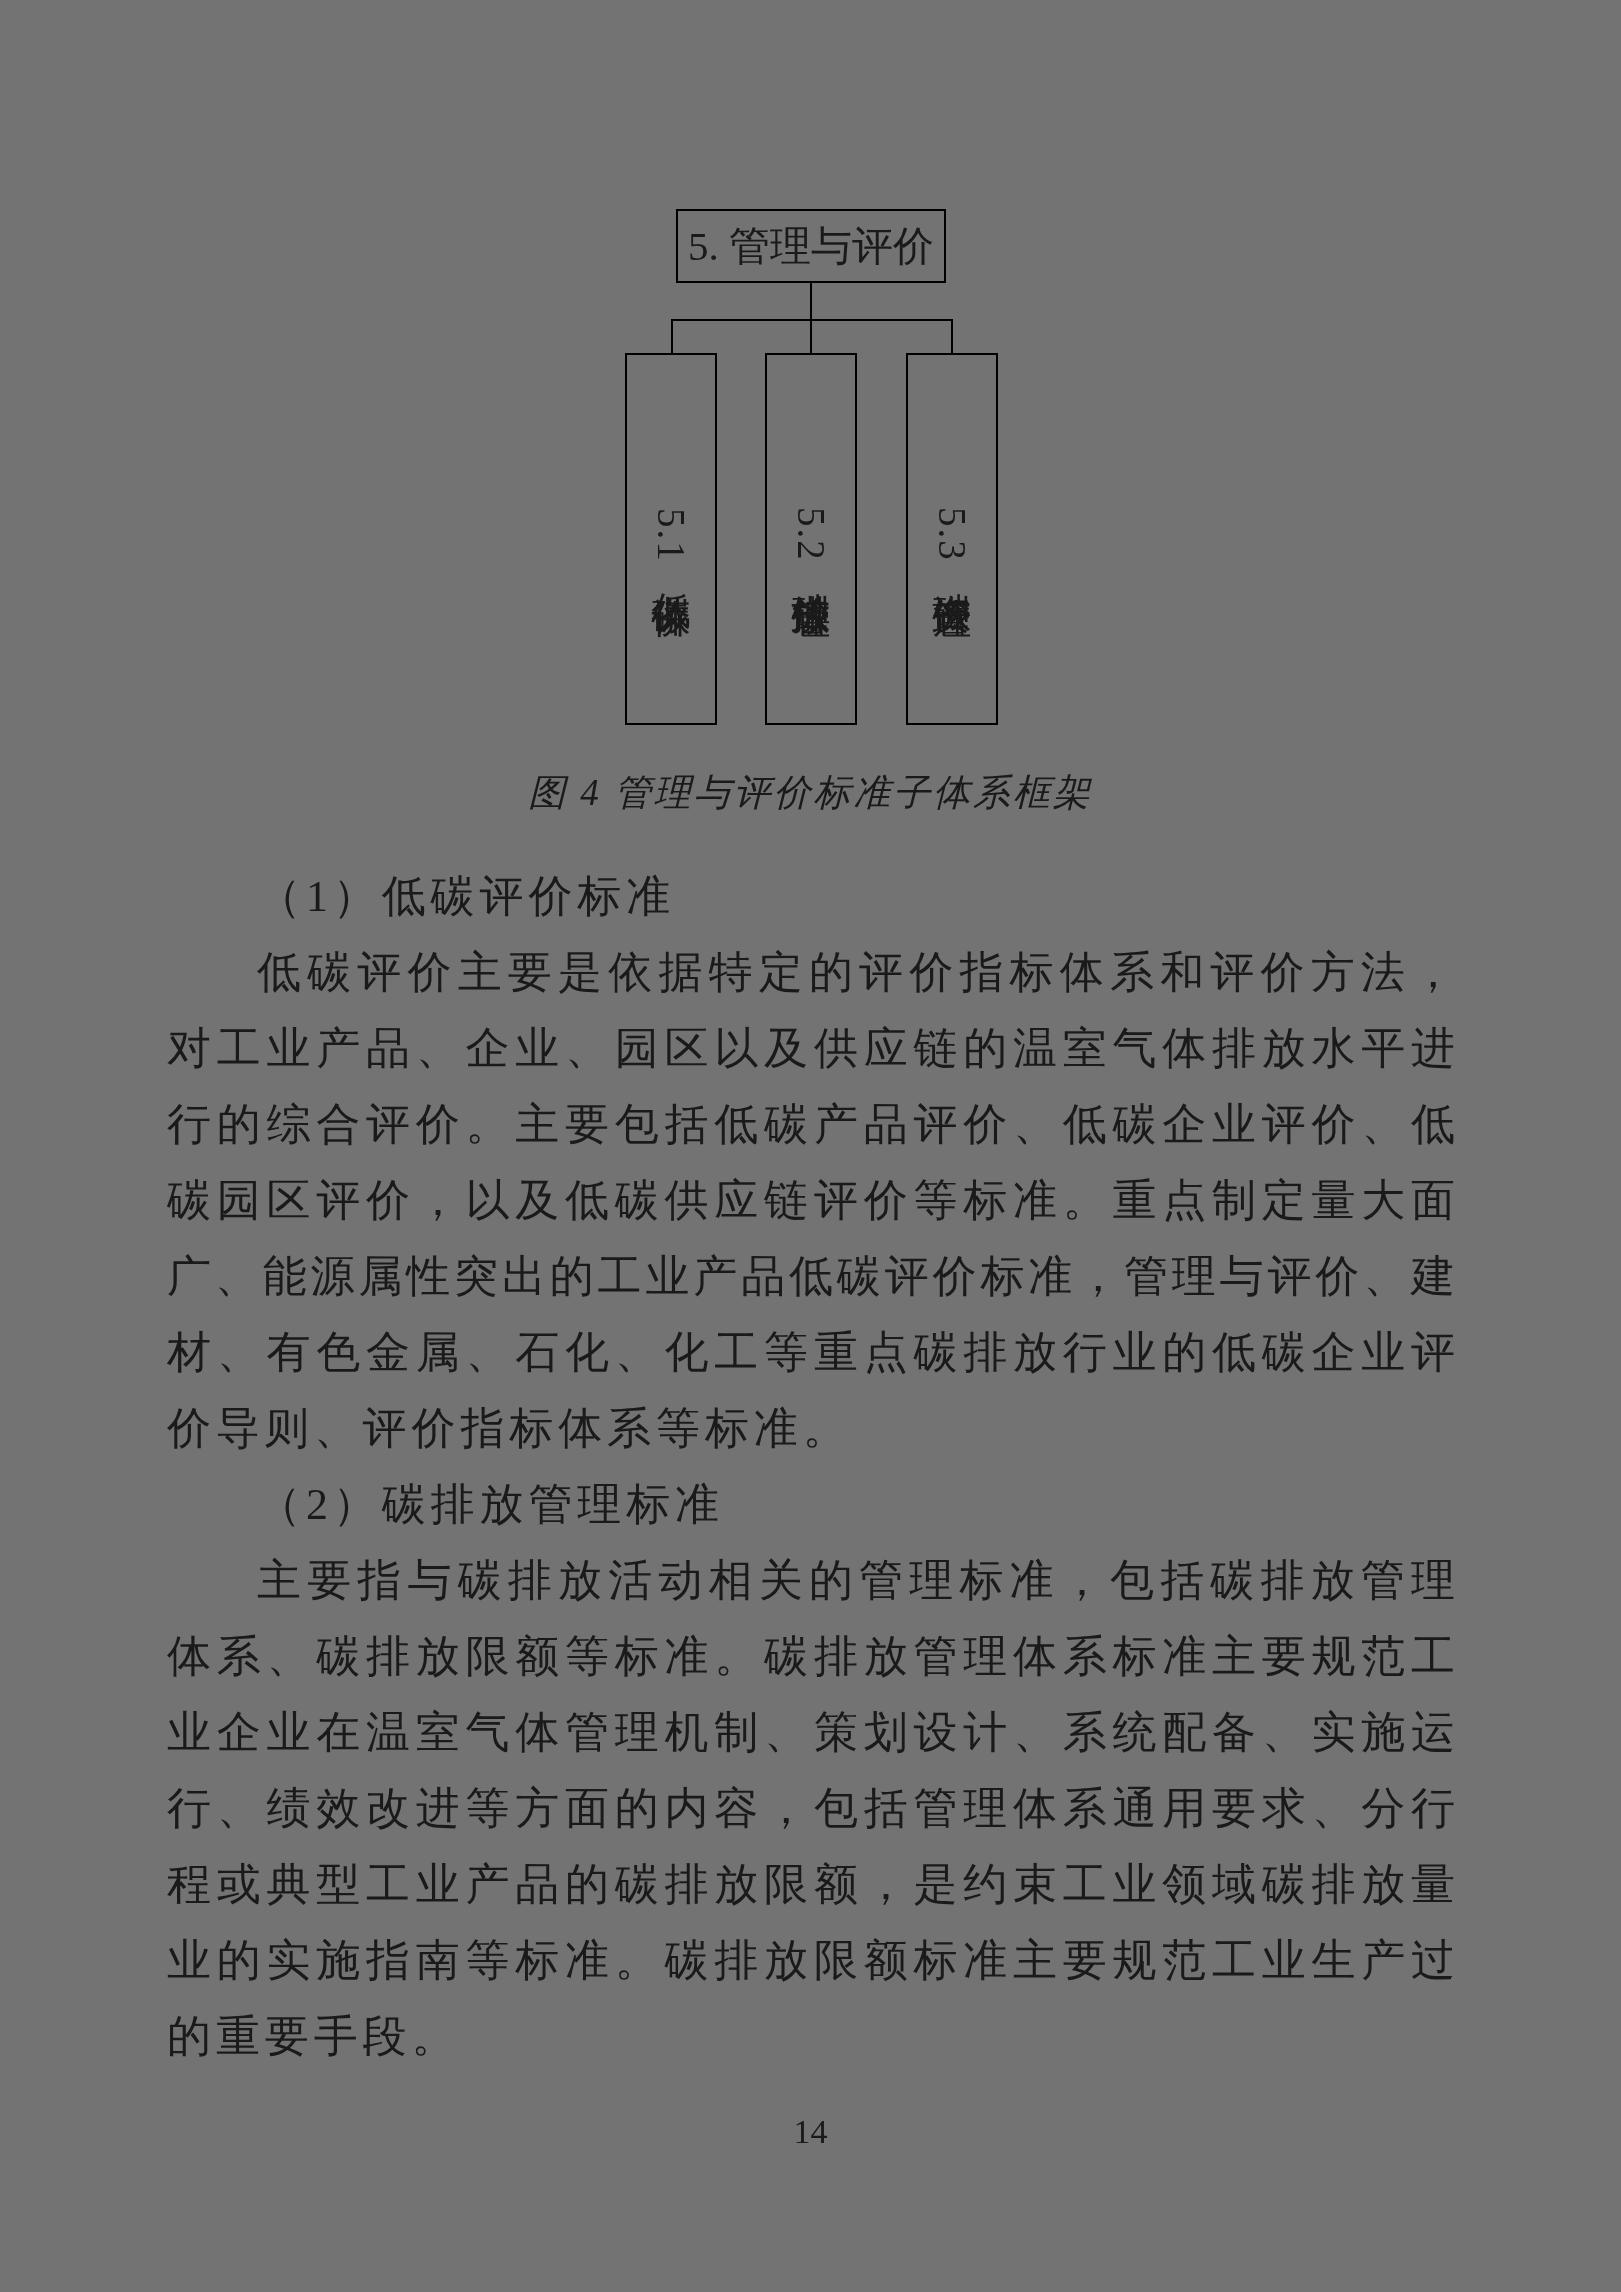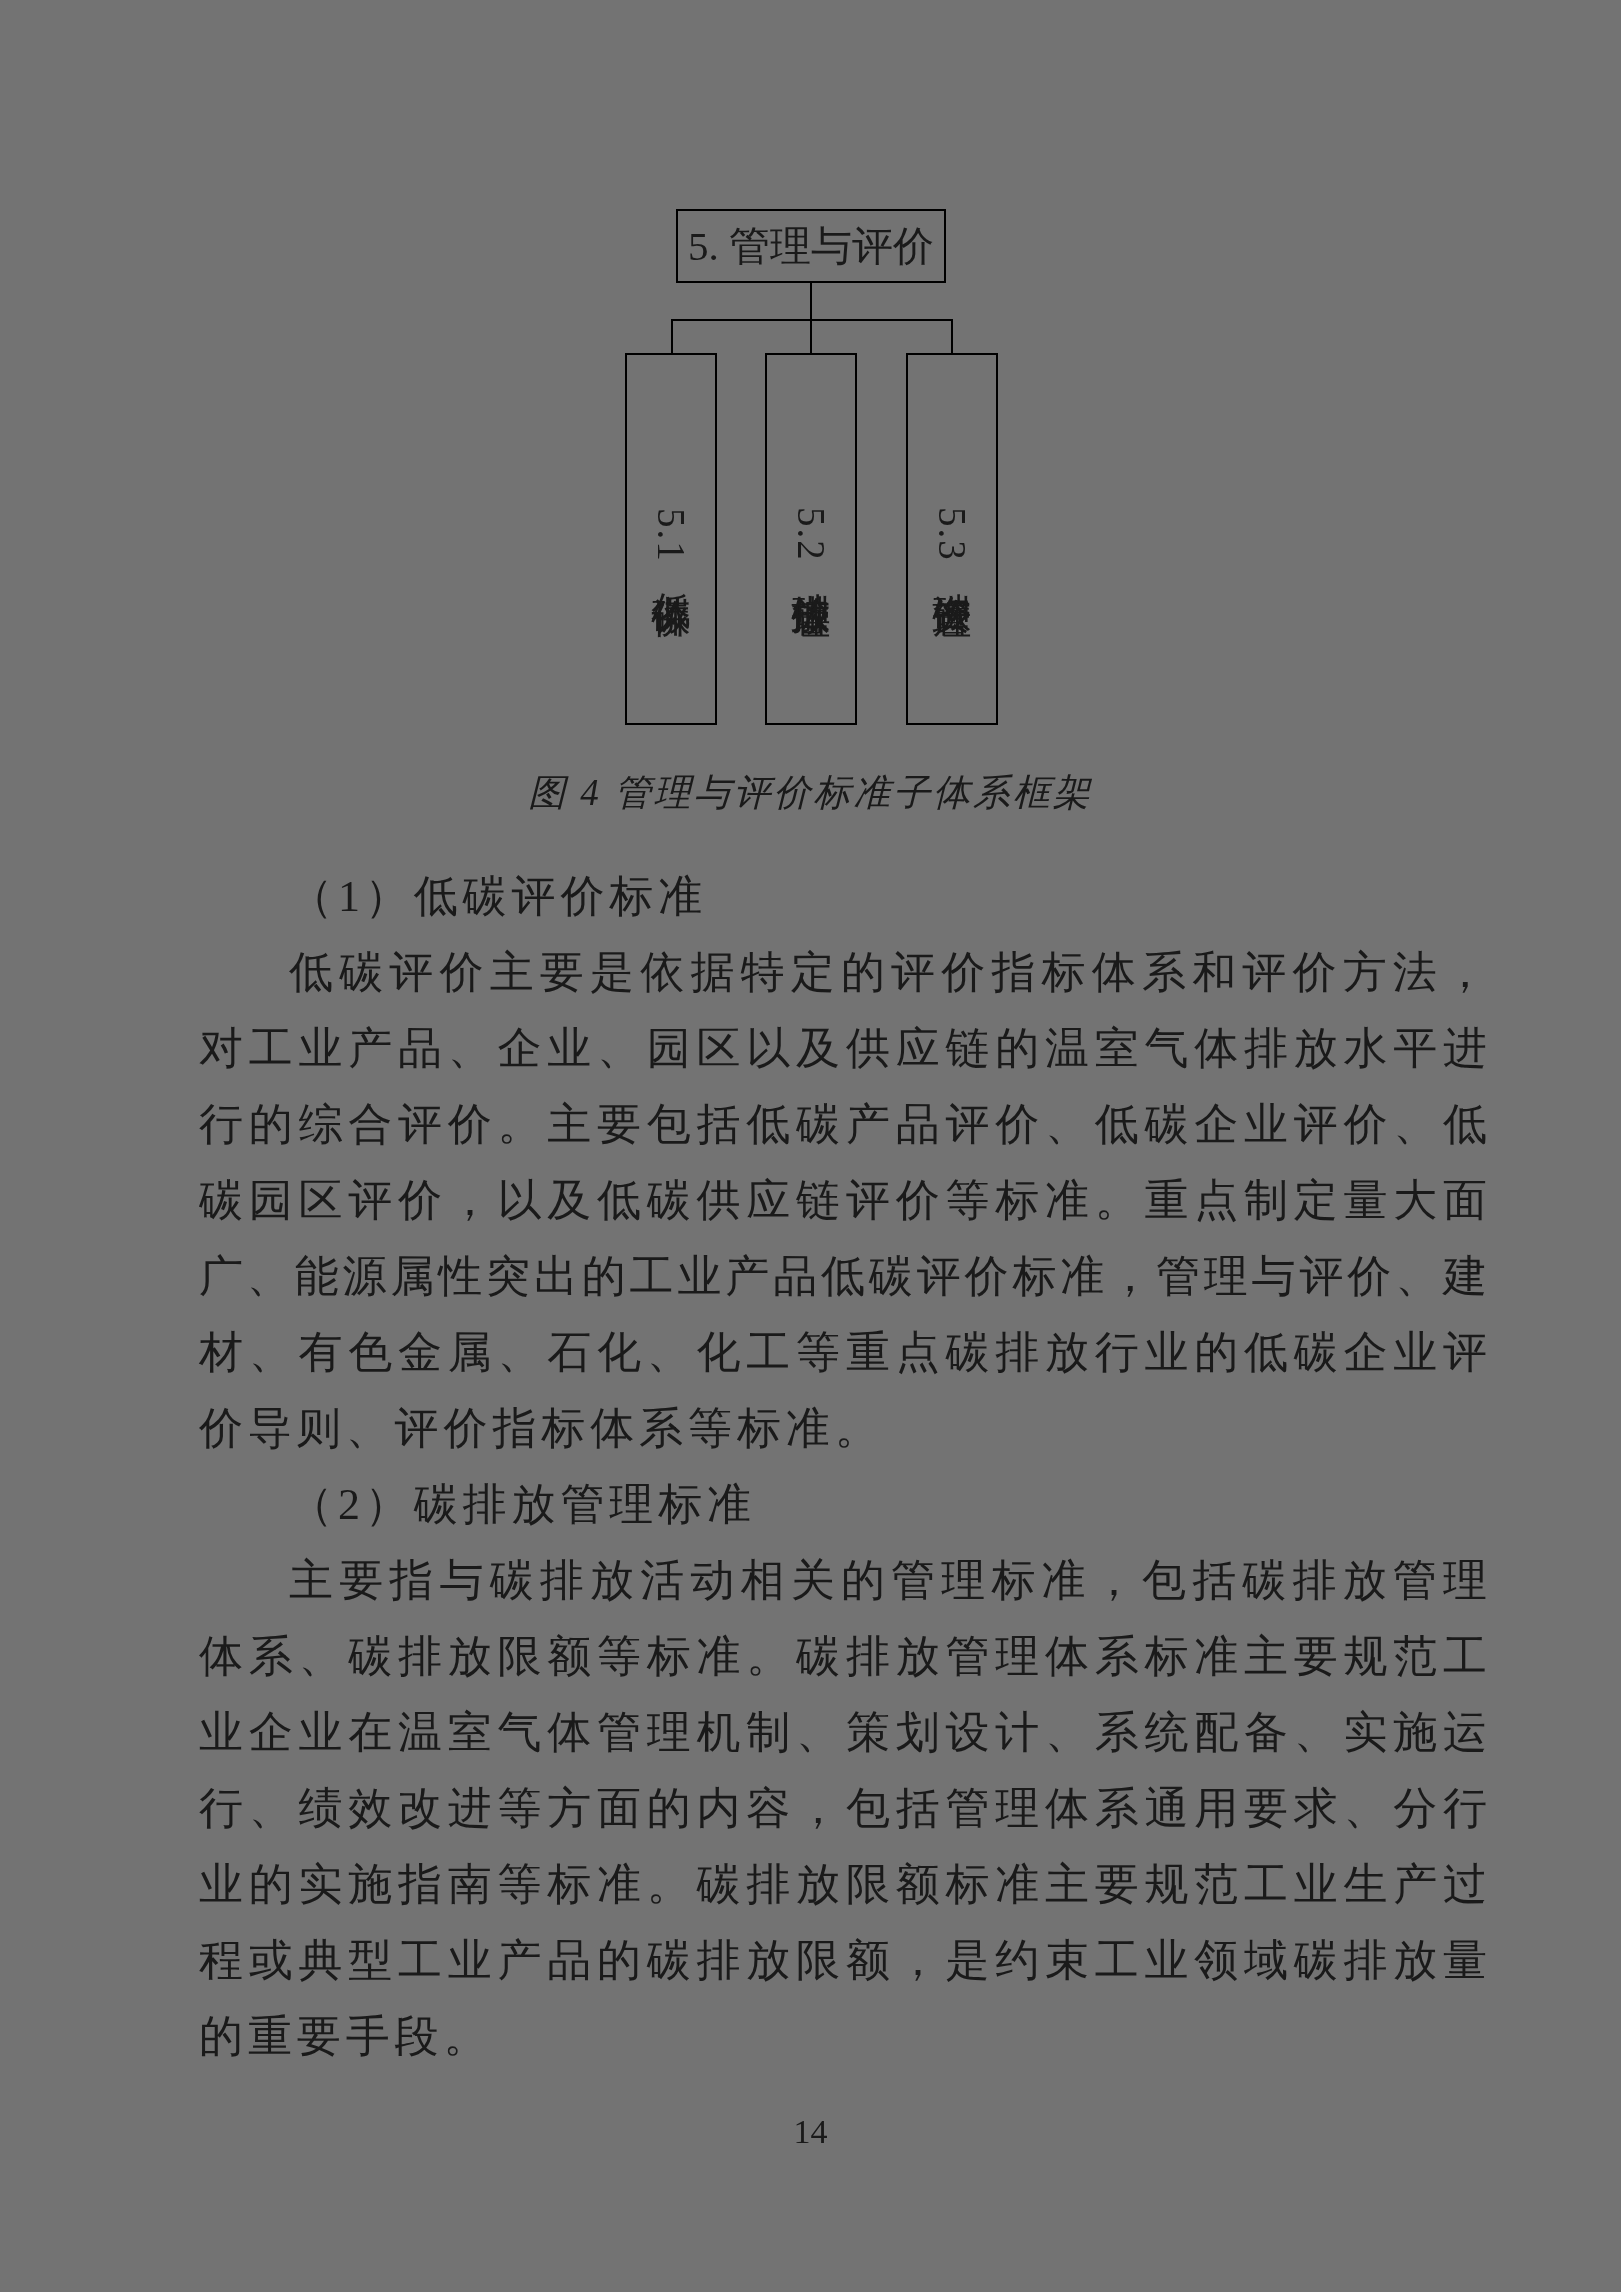--- a/index.html
+++ b/index.html
@@ -65,21 +65,20 @@
     letter-spacing: 2.9px;
     color: #1a1a1a;
   }
 
   
   .body-text {
     position: absolute;
     left: 167px; top: 859px;
     width: 1288px;
     color: #1a1a1a;
-    margin-left: 32px;
   }
   .line {
     height: 76px;
     line-height: 76px;
     font-size: 44px;
     white-space: nowrap;
   }
   .line.j  { text-align: justify; text-align-last: justify; text-justify: inter-character; white-space: normal; }
   .line.nj { letter-spacing: 4.9px; }
   .line.ind { text-indent: 90px; }
@@ -129,21 +128,21 @@
     <div class="line j">行的综合评价。主要包括低碳产品评价、低碳企业评价、低</div>
     <div class="line j">碳园区评价，以及低碳供应链评价等标准。重点制定量大面</div>
     <div class="line j">广、能源属性突出的工业产品低碳评价标准，管理与评价、建</div>
     <div class="line j">材、有色金属、石化、化工等重点碳排放行业的低碳企业评</div>
     <div class="line nj">价导则、评价指标体系等标准。</div>
     <div class="line nj ind">（2）碳排放管理标准</div>
     <div class="line j ind">主要指与碳排放活动相关的管理标准，包括碳排放管理</div>
     <div class="line j">体系、碳排放限额等标准。碳排放管理体系标准主要规范工</div>
     <div class="line j">业企业在温室气体管理机制、策划设计、系统配备、实施运</div>
     <div class="line j">行、绩效改进等方面的内容，包括管理体系通用要求、分行</div>
+    <div class="line j">程或典型工业产品的碳排放限额，是约束工业领域碳排放量</div>
     <div class="line j">业的实施指南等标准。碳排放限额标准主要规范工业生产过</div>
-    <div class="line j">程或典型工业产品的碳排放限额，是约束工业领域碳排放量</div>
     <div class="line nj">的重要手段。</div>
   </div>
 
   <div class="page-number">14</div>
 
 </div>
 
 
 </body></html>

